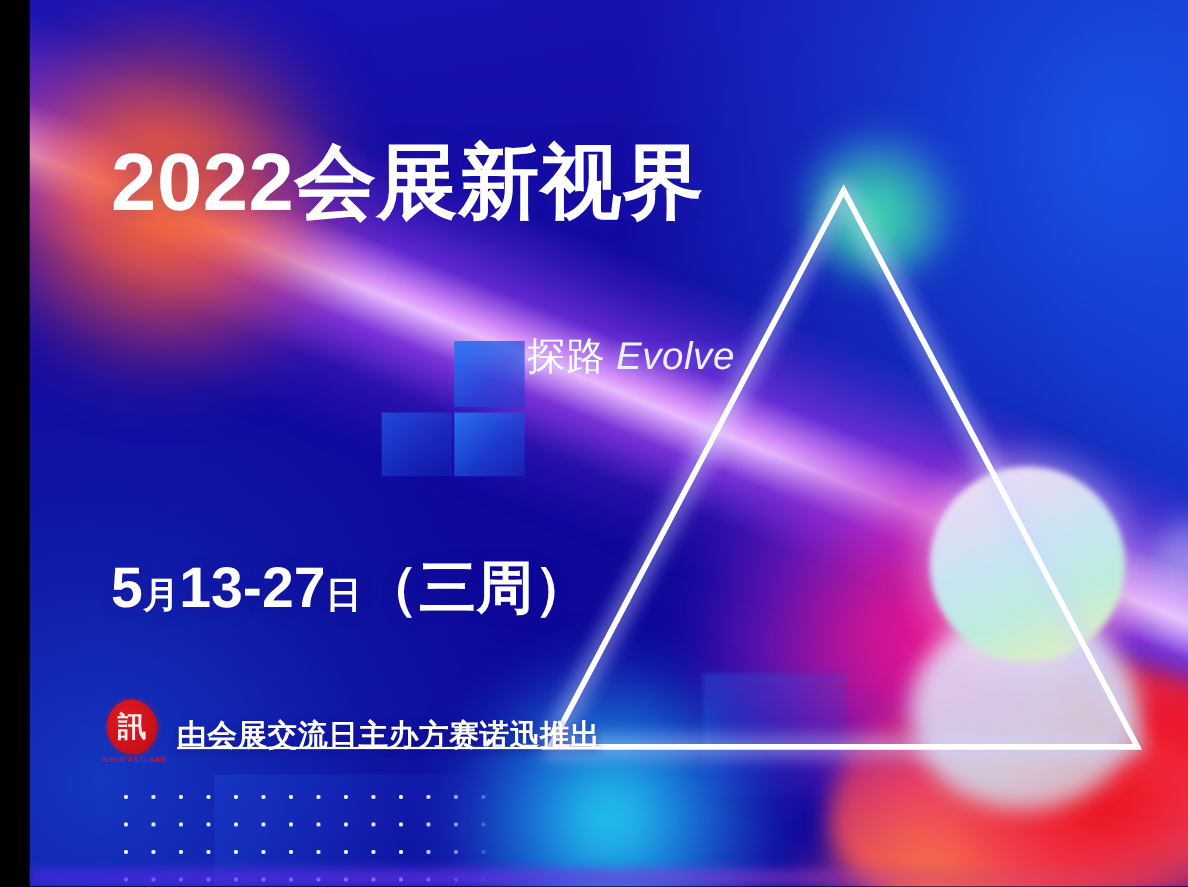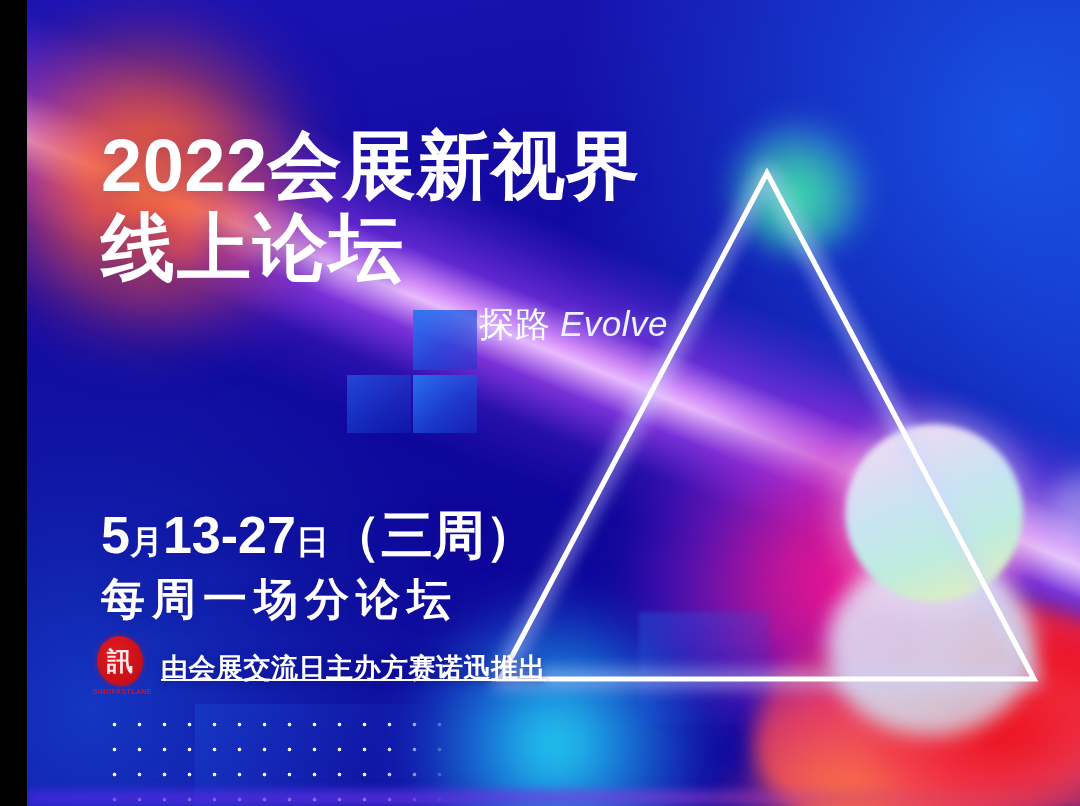--- a/index.html
+++ b/index.html
@@ -414,32 +414,30 @@
   </svg>
 
   <div class="dot-grid"></div>
 
   <div class="bg-bottomband"></div>
 
   <div class="content">
 
     <div class="title-block">
       <div class="title-line title-line-1">2022会展新视界</div>
-      <div class="title-line title-line-2">线上论坛</div>
     </div>
 
     <div class="tagline-block">
       <div class="tagline-row">
         <span class="tag-cn">探路</span><span class="tag-en">Evolve</span>
       </div>
     </div>
 
     <div class="date-block">
       <div class="date-line date-line-1"><span>5</span><span class="date-sm">月</span><span>13-27</span><span class="date-sm">日</span><span>（三周）</span></div>
-      <div class="date-line date-line-2">每周一场分论坛</div>
     </div>
 
     <div class="org-block">
       <div class="logo">
         <div class="logo-seal"></div>
         <div class="logo-glyph">訊</div>
         <div class="logo-word">SINOFASTLANE</div>
       </div>
       <div class="org-text">由会展交流日主办方赛诺迅推出</div>
     </div>

